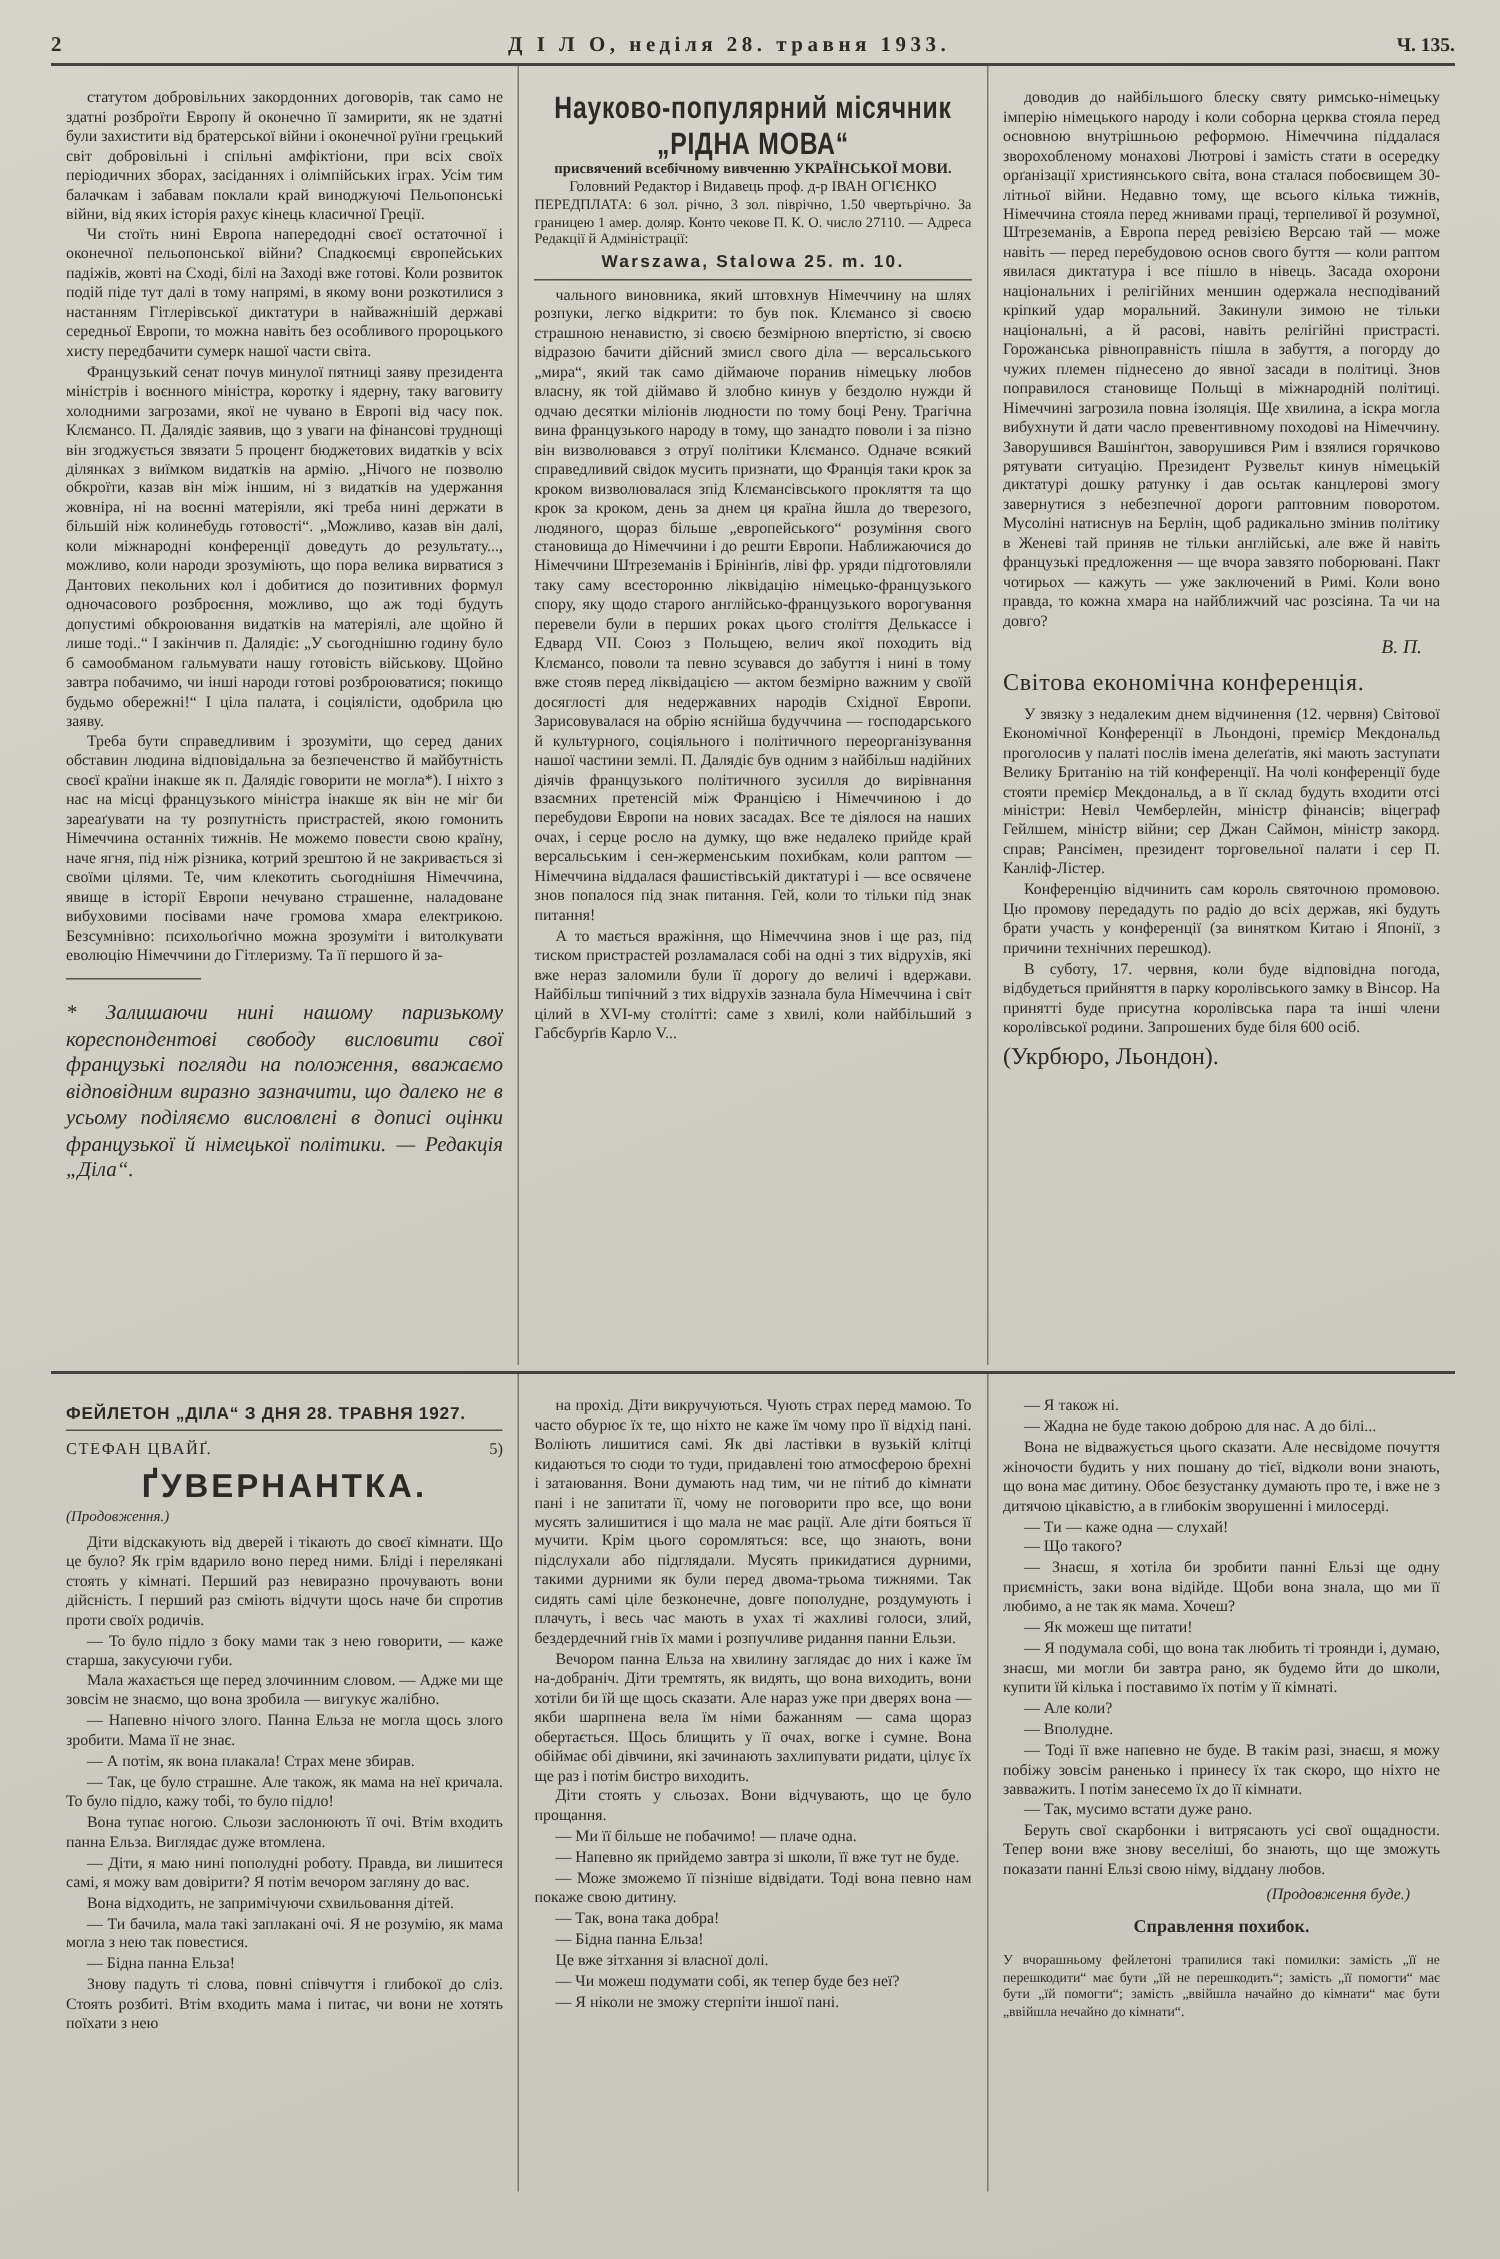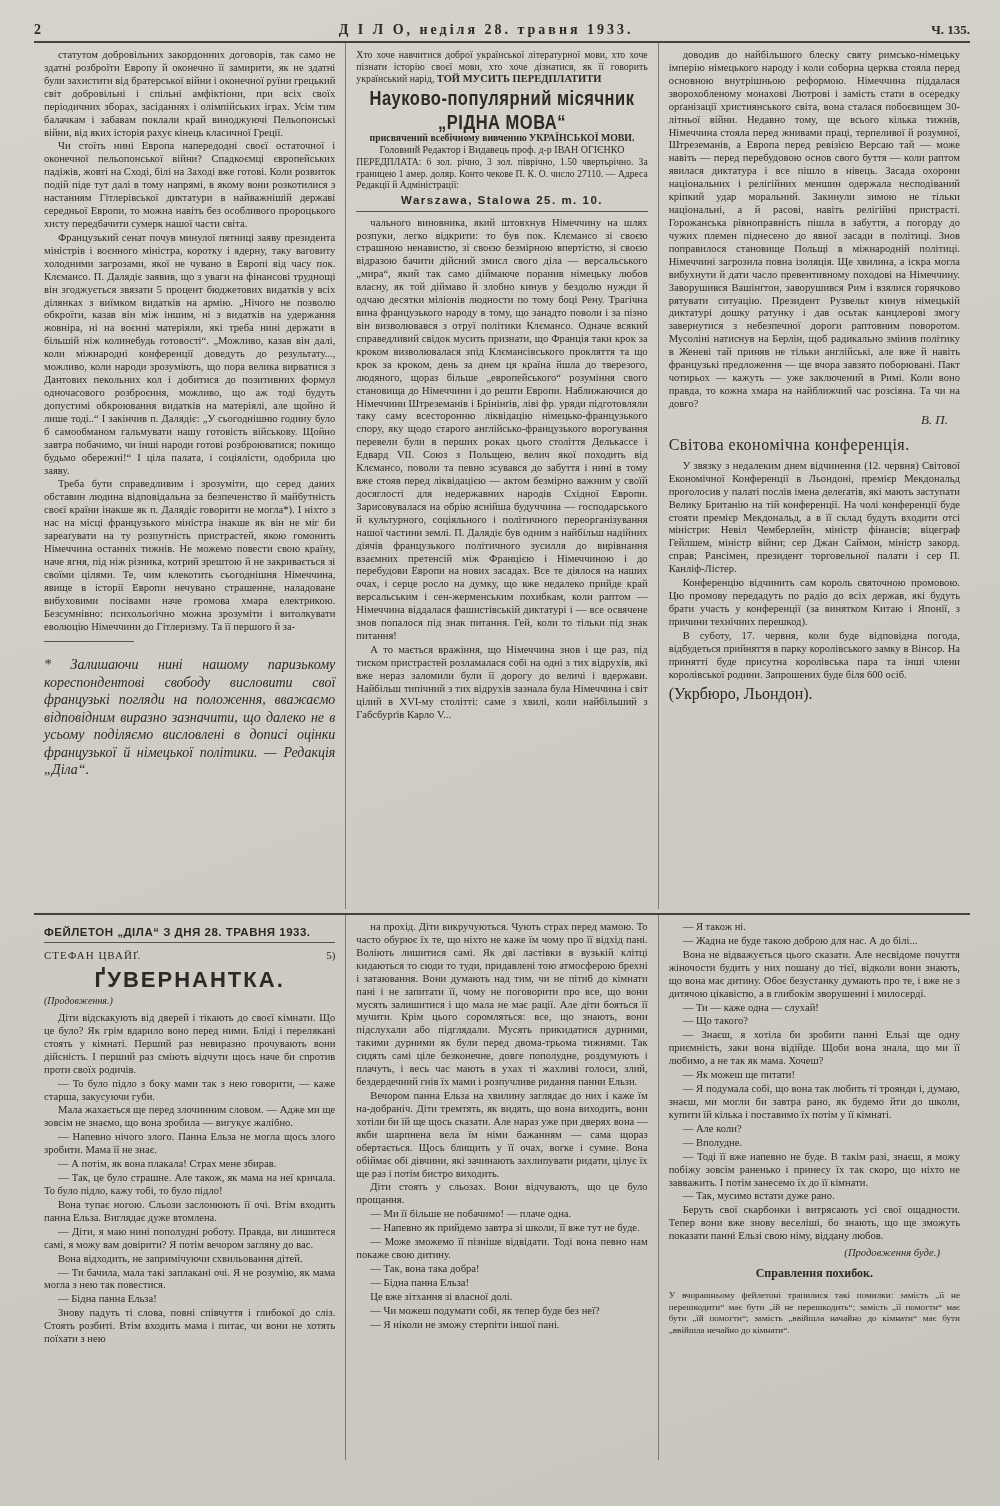--- a/index.html
+++ b/index.html
@@ -10,21 +10,21 @@
     padding:22px 30px 10px 34px;overflow:hidden;position:relative;
   }
   
   .hdr{display:flex;align-items:baseline;justify-content:space-between;
        border-bottom:2px solid #44423e;padding-bottom:3px;}
   .hdr .pno{font-weight:bold;font-size:14px;}
   .hdr .mast{font-weight:bold;font-size:14px;letter-spacing:3px;}
   .hdr .issue{font-weight:bold;font-size:13px;}
   
   .cols{display:flex;}
-  .col{flex:1 1 0;overflow:hidden;box-sizing:border-box;padding:6px 10px 0 10px;}
+  .col{flex:1 1 0;overflow:hidden;box-sizing:border-box;padding:16px 10px 0 10px;}
   .col + .col{border-left:1px solid #7d7a74;}
   .top-section{height:866px;}
   p.para{margin:0 0 1px 0;font-size:10.6px;line-height:1.22;text-align:justify;
          text-indent:14px;}
   
   .ad-intro{font-size:9.8px;line-height:1.2;text-align:justify;margin:0;}
   .ad-intro b{font-size:10.5px;}
   .ad-box{border-bottom:1px solid #55524d;padding-bottom:5px;margin-bottom:5px;}
   .ad-title{font-family:"Liberation Sans","DejaVu Sans",sans-serif;font-weight:bold;
             font-size:16.5px;text-align:center;margin:6px 0 3px 0;letter-spacing:.5px;
@@ -76,23 +76,20 @@
           <p class="para">Чи стоїть нині Европа напередодні своєї остаточної і оконечної пельопонської війни? Спадкоємці європейських падіжів, жовті на Сході, білі на Заході вже готові. Коли розвиток подій піде тут далі в тому напрямі, в якому вони розкотилися з настанням Гітлерівської диктатури в найважнішій державі середньої Европи, то можна навіть без особливого пророцького хисту передбачити сумерк нашої части світа.</p>
           <p class="para">Французький сенат почув минулої пятниці заяву президента міністрів і воєнного міністра, коротку і ядерну, таку ваговиту холодними загрозами, якої не чувано в Европі від часу пок. Клємансо. П. Далядіє заявив, що з уваги на фінансові труднощі він згоджується звязати 5 процент бюджетових видатків у всіх ділянках з виїмком видатків на армію. „Нічого не позволю обкроїти, казав він між іншим, ні з видатків на удержання жовніра, ні на воєнні матеріяли, які треба нині держати в більшій ніж колинебудь готовості“. „Можливо, казав він далі, коли міжнародні конференції доведуть до результату..., можливо, коли народи зрозуміють, що пора велика вирватися з Дантових пекольних кол і добитися до позитивних формул одночасового розброєння, можливо, що аж тоді будуть допустимі обкроювання видатків на матеріялі, але щойно й лише тоді..“ І закінчив п. Далядіє: „У сьогоднішню годину було б самообманом гальмувати нашу готовість військову. Щойно завтра побачимо, чи інші народи готові розброюватися; покищо будьмо обережні!“ І ціла палата, і соціялісти, одобрила цю заяву.</p>
           <p class="para">Треба бути справедливим і зрозуміти, що серед даних обставин людина відповідальна за безпеченство й майбутність своєї країни інакше як п. Далядіє говорити не могла*). І ніхто з нас на місці французького міністра інакше як він не міг би зареаґувати на ту розпутність пристрастей, якою гомонить Німеччина останніх тижнів. Не можемо повести свою країну, наче ягня, під ніж різника, котрий зрештою й не закривається зі своїми цілями. Те, чим клекотить сьогоднішня Німеччина, явище в історії Европи нечувано страшенне, наладоване вибуховими посівами наче громова хмара електрикою. Безсумнівно: психольоґічно можна зрозуміти і витолкувати еволюцію Німеччини до Гітлеризму. Та її першого й за-</p>
         </div>
       <div class="fnrule"></div>
       <p class="footnote">* Залишаючи нині нашому паризькому кореспондентові свободу висловити свої французькі погляди на положення, вважаємо відповідним виразно зазначити, що далеко не в усьому поділяємо висловлені в дописі оцінки французької й німецької політики. — Редакція „Діла“.</p>
     </div>
 
     <div class="col">
       <div class="ad-box">
-        <p class="ad-intro">
-          <span>Хто хоче навчитися доброї української літературної мови, хто хоче пізнати історію своєї мови, хто хоче дізнатися, як її говорить український нарід, </span><b>ТОЙ МУСИТЬ ПЕРЕДПЛАТИТИ</b>
-        </p>
         <div class="ad-title">Науково-популярний місячник „РІДНА МОВА“</div>
         <p class="ad-line1">присвячений всебічному вивченню УКРАЇНСЬКОЇ МОВИ.</p>
         <p class="ad-line2">Головний Редактор і Видавець проф. д-р ІВАН ОГІЄНКО</p>
         <p class="ad-line3">ПЕРЕДПЛАТА: 6 зол. річно, 3 зол. піврічно, 1.50 чвертьрічно. За границею 1 амер. доляр. Конто чекове П. К. О. число 27110. — Адреса Редакції й Адміністрації:</p>
         <p class="ad-addr">Warszawa, Stalowa 25. m. 10.</p>
       </div>
       <div>
           <p class="para">чального виновника, який штовхнув Німеччину на шлях розпуки, легко відкрити: то був пок. Клємансо зі своєю страшною ненавистю, зі своєю безмірною впертістю, зі своєю відразою бачити дійсний змисл свого діла — версальського „мира“, який так само діймаюче поранив німецьку любов власну, як той діймаво й злобно кинув у бездолю нужди й одчаю десятки міліонів людности по тому боці Рену. Трагічна вина французького народу в тому, що занадто поволи і за пізно він визволювався з отруї політики Клємансо. Одначе всякий справедливий свідок мусить признати, що Франція таки крок за кроком визволювалася зпід Клємансівського прокляття та що крок за кроком, день за днем ця країна йшла до тверезого, людяного, щораз більше „европейського“ розуміння свого становища до Німеччини і до решти Европи. Наближаючися до Німеччини Штреземанів і Брінінґів, ліві фр. уряди підготовляли таку саму всесторонню ліквідацію німецько-французького спору, яку щодо старого англійсько-французького ворогування перевели були в перших роках цього століття Делькассе і Едвард VII. Союз з Польщею, велич якої походить від Клємансо, поволи та певно зсувався до забуття і нині в тому вже стояв перед ліквідацією — актом безмірно важним у своїй досяглості для недержавних народів Східної Европи. Зарисовувалася на обрію яснійша будуччина — господарського й культурного, соціяльного і політичного переорганізування нашої частини землі. П. Далядіє був одним з найбільш надійних діячів французького політичного зусилля до вирівнання взаємних претенсій між Францією і Німеччиною і до перебудови Европи на нових засадах. Все те діялося на наших очах, і серце росло на думку, що вже недалеко прийде край версальським і сен-жерменським похибкам, коли раптом — Німеччина віддалася фашистівській диктатурі і — все освячене знов попалося під знак питання. Гей, коли то тільки під знак питання!</p>
           <p class="para">А то мається вражіння, що Німеччина знов і ще раз, під тиском пристрастей розламалася собі на одні з тих відрухів, які вже нераз заломили були її дорогу до величі і вдержави. Найбільш типічний з тих відрухів зазнала була Німеччина і світ цілий в XVI-му столітті: саме з хвилі, коли найбільший з Габсбурґів Карло V...</p>
         </div>
@@ -111,21 +108,21 @@
         </div>
       <p class="agency">(Укрбюро, Льондон).</p>
     </div>
 
   </div>
 
   <div class="feui">
     <div class="cols feui-cols">
 
       <div class="col">
-        <div class="feui-header">ФЕЙЛЕТОН „ДІЛА“ З ДНЯ 28. ТРАВНЯ 1933.</div>
+        <div class="feui-header">ФЕЙЛЕТОН „ДІЛА“ З ДНЯ 28. ТРАВНЯ 1927.</div>
         <div class="byline">
           <span class="author">СТЕФАН ЦВАЙҐ.</span>
           <span>5)</span>
         </div>
         <div class="feui-title">ҐУВЕРНАНТКА.</div>
         <div class="feui-sub">(Продовження.)</div>
         <div>
             <p class="para">Діти відскакують від дверей і тікають до своєї кімнати. Що це було? Як грім вдарило воно перед ними. Бліді і перелякані стоять у кімнаті. Перший раз невиразно прочувають вони дійсність. І перший раз сміють відчути щось наче би спротив проти своїх родичів.</p>
             <p class="para">— То було підло з боку мами так з нею говорити, — каже старша, закусуючи губи.</p>
             <p class="para">Мала жахається ще перед злочинним словом. — Адже ми ще зовсім не знаємо, що вона зробила — вигукує жалібно.</p>

